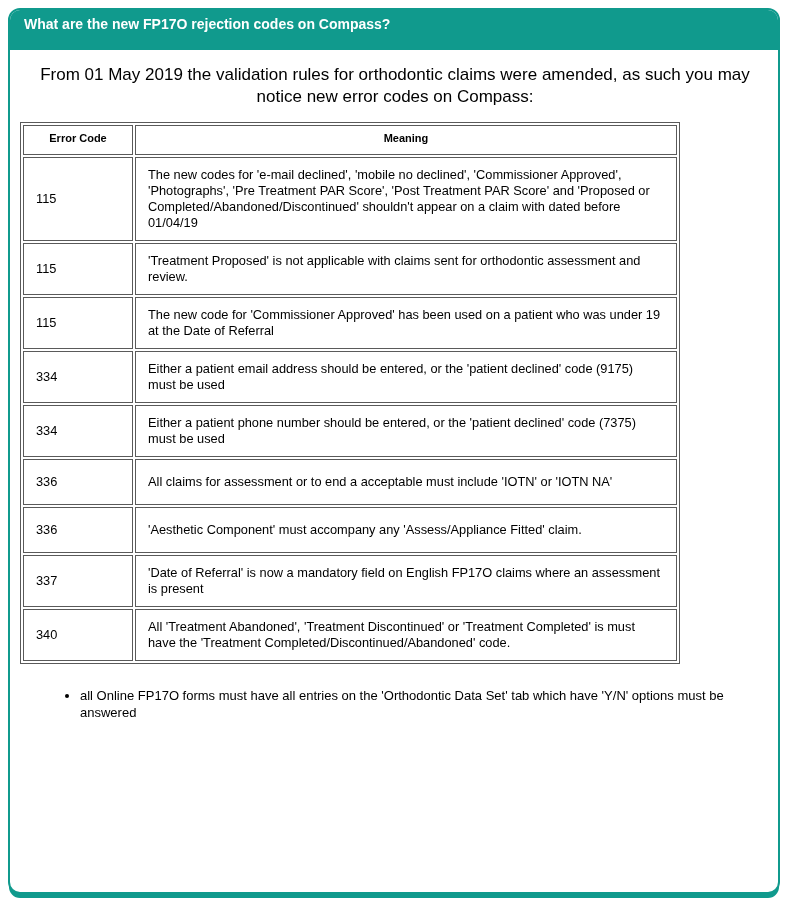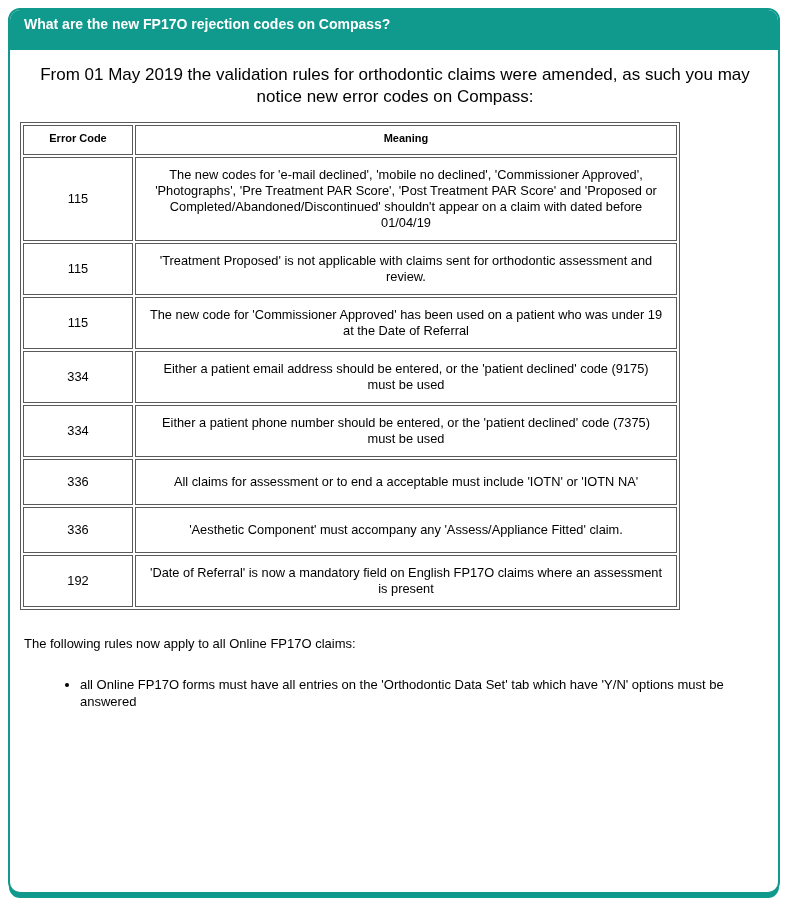--- a/index.html
+++ b/index.html
@@ -57,21 +57,20 @@
     font-size: 11px;
     font-weight: bold;
     text-align: center;
     vertical-align: middle;
     height: 30px;
     padding: 4px 8px 8px 8px;
   }
   table.codes-table td {
     border: 1px solid var(--table-border);
     font-size: 12.8px;
-    text-align: center;
     vertical-align: middle;
     height: 46px;
     padding: 9px 12px;
     line-height: 1.25;
   }
   table.codes-table .code-col { width: 110px; }
   table.codes-table td.code-cell { font-weight: normal; }
   .footer-heading {
     font-size: 13px;
     margin: 26px 0 0 4px;
@@ -126,26 +125,29 @@
             </tr>
             <tr>
               <td class="code-cell code-col">336</td>
               <td>All claims for assessment or to end a acceptable must include 'IOTN' or 'IOTN NA'</td>
             </tr>
             <tr>
               <td class="code-cell code-col">336</td>
               <td>'Aesthetic Component' must accompany any 'Assess/Appliance Fitted' claim.</td>
             </tr>
             <tr>
-              <td class="code-cell code-col">192</td>
+              <td class="code-cell code-col">337</td>
               <td>'Date of Referral' is now a mandatory field on English FP17O claims where an assessment is present</td>
+            </tr>
+            <tr>
+              <td class="code-cell code-col">340</td>
+              <td>All 'Treatment Abandoned', 'Treatment Discontinued' or 'Treatment Completed' is must have the 'Treatment Completed/Discontinued/Abandoned' code.</td>
             </tr>
           </tbody>
       </table>
 
-      <p class="footer-heading">The following rules now apply to all Online FP17O claims:</p>
 
       <ul class="rules-list" id="rules-list">
           <li>all Online FP17O forms must have all entries on the 'Orthodontic Data Set' tab which have 'Y/N' options must be answered</li>
         </ul>
     </div>
   </div>
 </div>
 
 </body></html>

